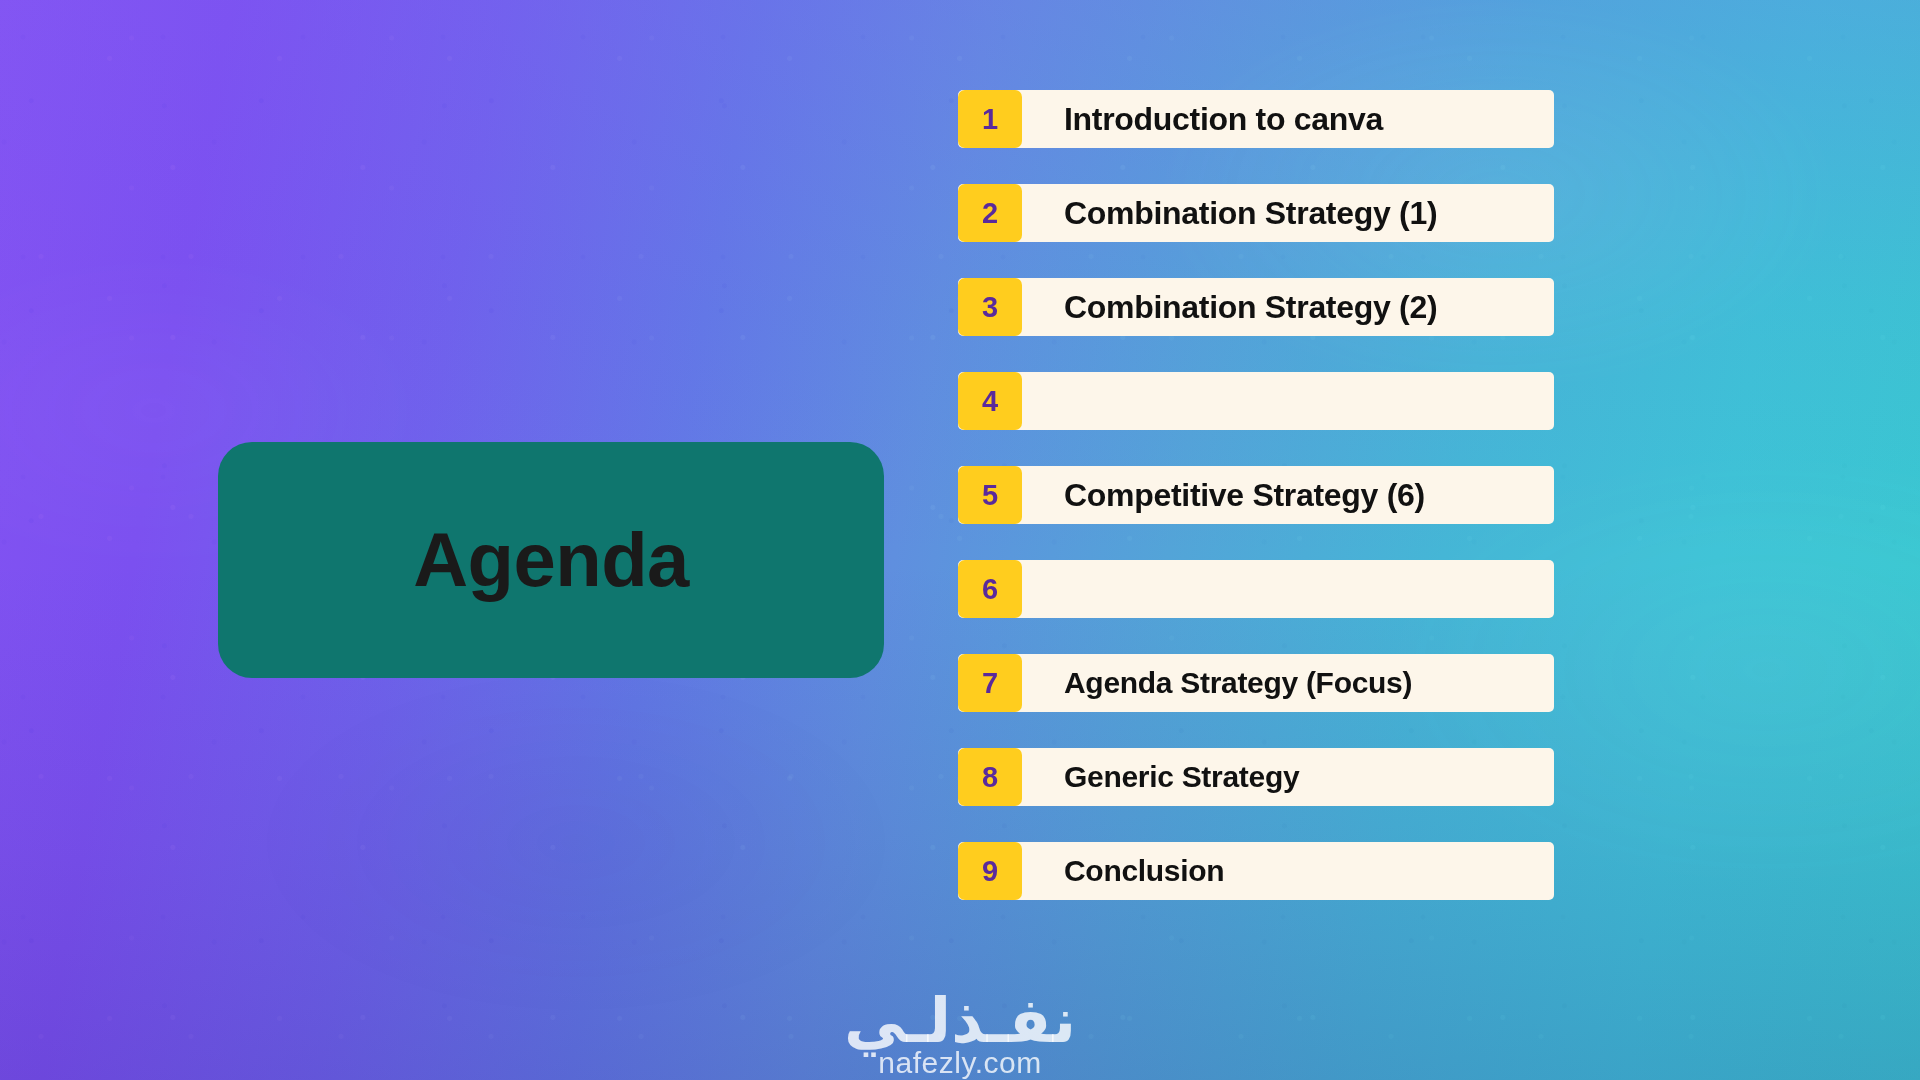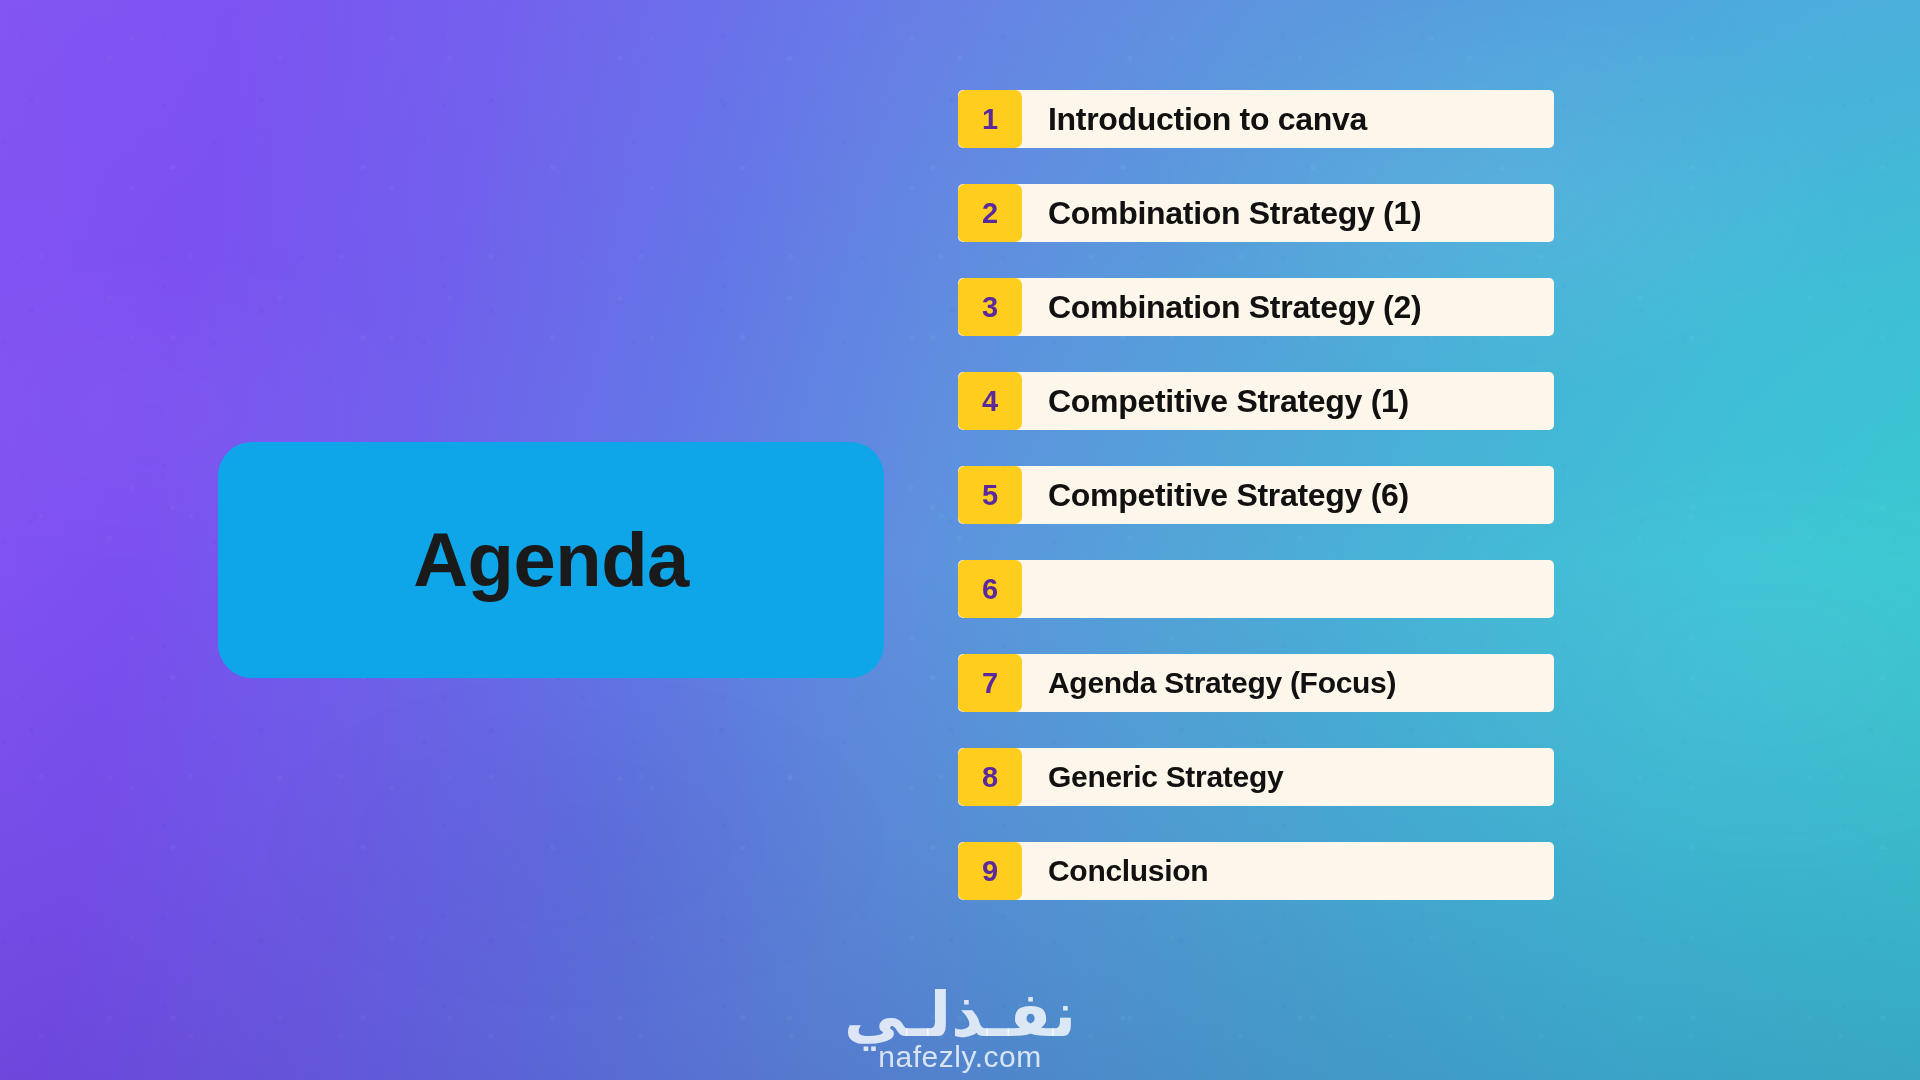--- a/index.html
+++ b/index.html
@@ -77,21 +77,21 @@
       radial-gradient(ellipse 430px 250px at 8%  38%, rgba(255,255,255,.14), transparent 72%);
   }
 
   
   #agenda-card {
     position: absolute;
     left: 218px;
     top: 442px;
     width: 666px;
     height: 236px;
-    background: #0ea5e9;
+    background: #0f766e;
     border-radius: 34px;
     display: flex;
     align-items: center;
     justify-content: center;
   }
   #agenda-card .title {
     font-size: 76px;
     font-weight: 700;
     letter-spacing: -0.5px;
     color: #1a1a1a;
@@ -125,36 +125,36 @@
     justify-content: center;
     font-size: 29px;
     font-weight: 700;
     color: #5a2a9c;
     letter-spacing: 0;
   }
   .row-label {
     flex: 1 1 auto;
     display: flex;
     align-items: center;
-    padding-left: 26px;
+    padding-left: 42px;
     padding-right: 16px;
     font-size: 30px;
     font-weight: 700;
     color: #111111;
     letter-spacing: -0.3px;
     white-space: nowrap;
   }
   
   .agenda-row.lg .row-label { font-size: 32px; }
 
   
   #watermark {
     position: absolute;
     left: 50%;
-    bottom: 8px;
+    bottom: 2px;
     transform: translateX(-50%);
     width: 300px;
     text-align: center;
     pointer-events: none;
     user-select: none;
   }
   #watermark .wm-ar {
     font-family: "DejaVu Sans", sans-serif;
     direction: rtl;
     font-size: 62px;
@@ -198,21 +198,20 @@
       <span class="row-label">Combination Strategy (1)</span>
     </div>
 
     <div class="agenda-row lg">
       <span class="row-number">3</span>
       <span class="row-label">Combination Strategy (2)</span>
     </div>
 
     <div class="agenda-row lg">
       <span class="row-number">4</span>
-      <span class="row-label">Competitive Strategy (1)</span>
     </div>
 
     <div class="agenda-row lg">
       <span class="row-number">5</span>
       <span class="row-label">Competitive Strategy (6)</span>
     </div>
 
     <div class="agenda-row">
       <span class="row-number">6</span>
     </div>

